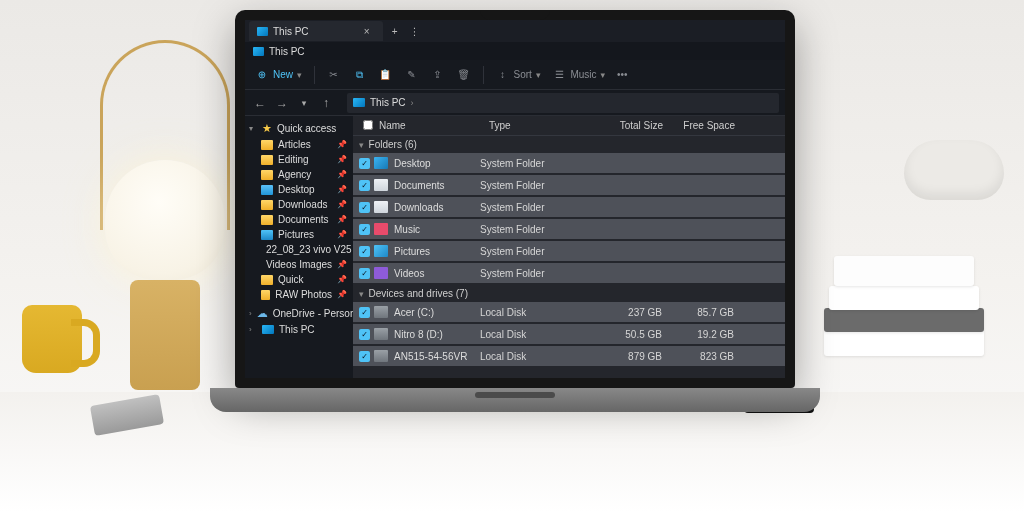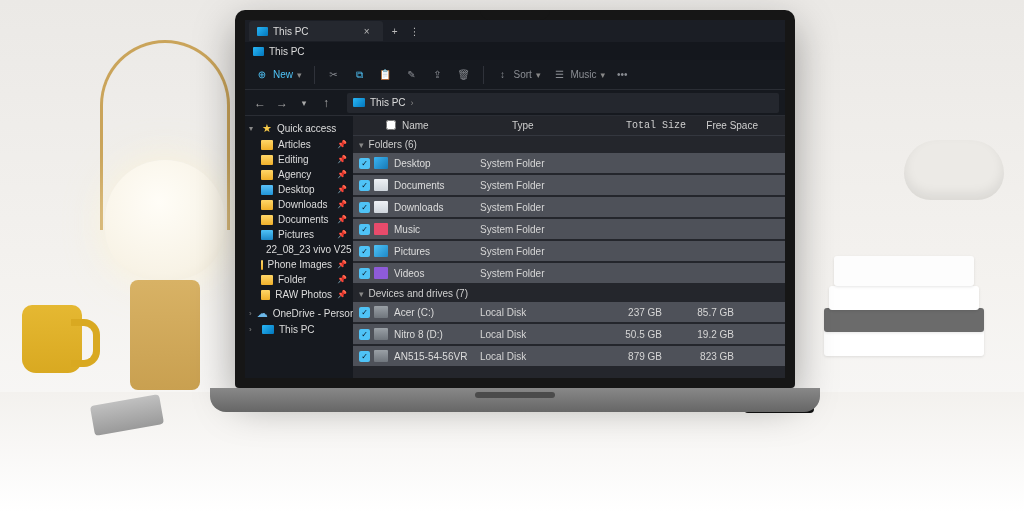--- a/index.html
+++ b/index.html
@@ -66,26 +66,26 @@
 .star { color:#f7c948; font-size:11px; }
 .folder-ico { width:12px; height:10px; background:linear-gradient(180deg,#ffd668,#f0b02b); border-radius:1px; display:inline-block; }
 .folder-ico.blue { background:linear-gradient(180deg,#5bc0f8,#2196d8); }
 .folder-ico.pic { background:linear-gradient(180deg,#4fc3f7,#1e88c7); }
 .pin { color:#777; font-size:8px; margin-left:auto; padding-right:2px; }
 .cloud { color:#6bb7e8; font-size:11px; }
 .pc-small { width:12px; height:9px; background:linear-gradient(135deg,#29b6f6,#0277bd); border-radius:1px; display:inline-block; }
 
 
 .content { flex:1; background:#24262c; display:flex; flex-direction:column; min-width:0; }
-.colhead { display:flex; height:20px; align-items:center; border-bottom:1px solid #34373f; padding-left:6px; gap:0; color:#cfcfcf;justify-content:center; }
+.colhead { display:flex; height:20px; align-items:center; border-bottom:1px solid #34373f; padding-left:6px; gap:0; color:#cfcfcf; }
 .col { padding:0 4px; }
 .col.chk { width:16px; }
 .col.name { width:110px; display:flex; align-items:center; gap:5px; }
 .col.type { width:110px; }
-.col.size { width:72px; text-align:right;font-family:Liberation Mono, monospace; }
+.col.size { width:72px; text-align:right; }
 .col.free { width:72px; text-align:right; }
 
 .group-head { display:flex; align-items:center; gap:5px; padding:3px 6px; color:#cfcfcf; background:#24262c; }
 .rows { display:flex; flex-direction:column; }
 .row { display:flex; align-items:center; height:20px; background:#4e5159; margin-bottom:2px; padding-left:6px; cursor:pointer; }
 .row .chk-box { width:11px; height:11px; background:#4fc3f7; border-radius:2px; display:flex; align-items:center; justify-content:center; font-size:8px; color:#0a1320; margin-right:4px; }
 .row .ic { width:14px; height:12px; margin-right:6px; display:inline-flex; align-items:center; justify-content:center; border-radius:1px; font-size:9px; }
 .ic.desktop { background:linear-gradient(135deg,#3bb4f2,#1779b5); }
 .ic.docs { background:linear-gradient(180deg,#eef1f5,#cfd5dc); }
 .ic.down { background:linear-gradient(180deg,#eef1f5,#cfd5dc); color:#2a7; }
@@ -236,26 +236,26 @@
                 <span class="folder-ico pic"></span>
                 <span>Pictures</span>
                 <span class="pin">📌</span>
               </div>
               <div class="side-item" style="padding-left: 16px;">
                 <span class="folder-ico"></span>
                 <span>22_08_23 vivo V25 P</span>
               </div>
               <div class="side-item" style="padding-left: 16px;">
                 <span class="folder-ico"></span>
-                <span>Phone Images</span>
-                <span class="pin">📌</span>
-              </div>
-              <div class="side-item" style="padding-left: 16px;">
-                <span class="folder-ico"></span>
-                <span>Folder</span>
+                <span>Videos Images</span>
+                <span class="pin">📌</span>
+              </div>
+              <div class="side-item" style="padding-left: 16px;">
+                <span class="folder-ico"></span>
+                <span>Quick</span>
                 <span class="pin">📌</span>
               </div>
               <div class="side-item" style="padding-left: 16px;">
                 <span class="folder-ico"></span>
                 <span>RAW Photos</span>
                 <span class="pin">📌</span>
               </div>
             </div>
           <div class="side-item" style="margin-top:3px">
             <span class="side-toggle">›</span>

